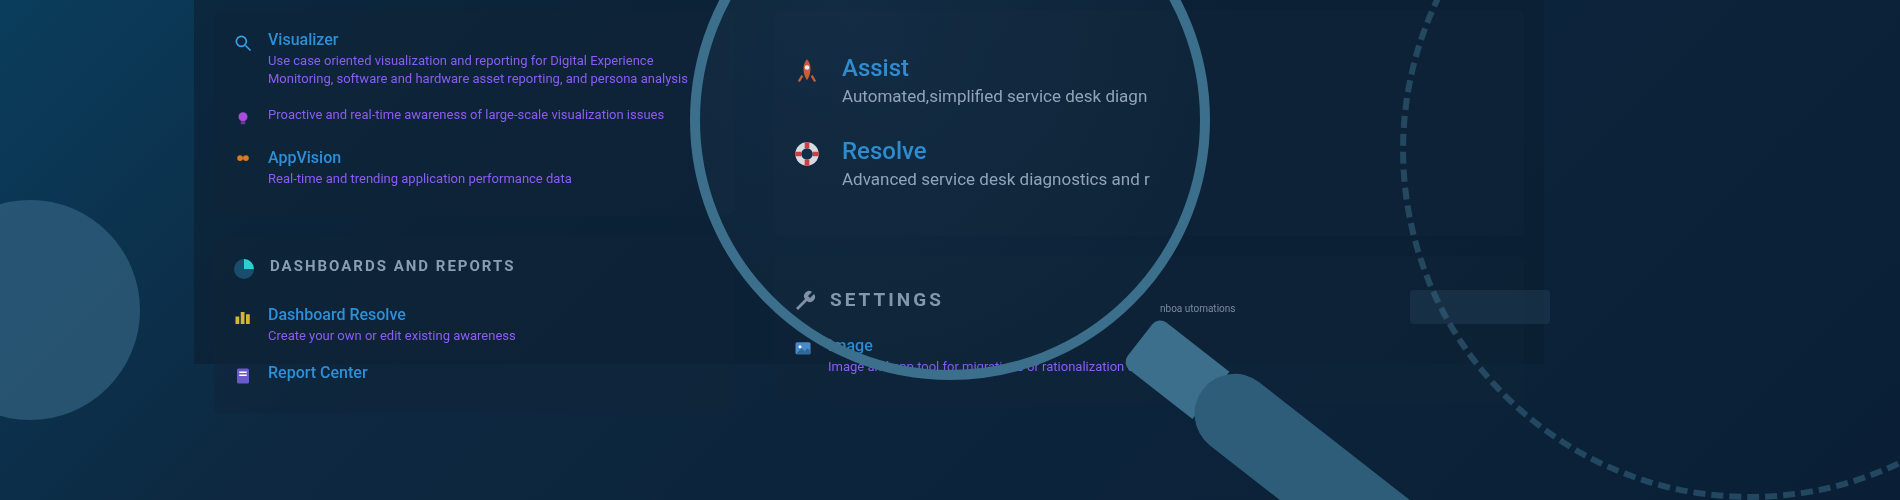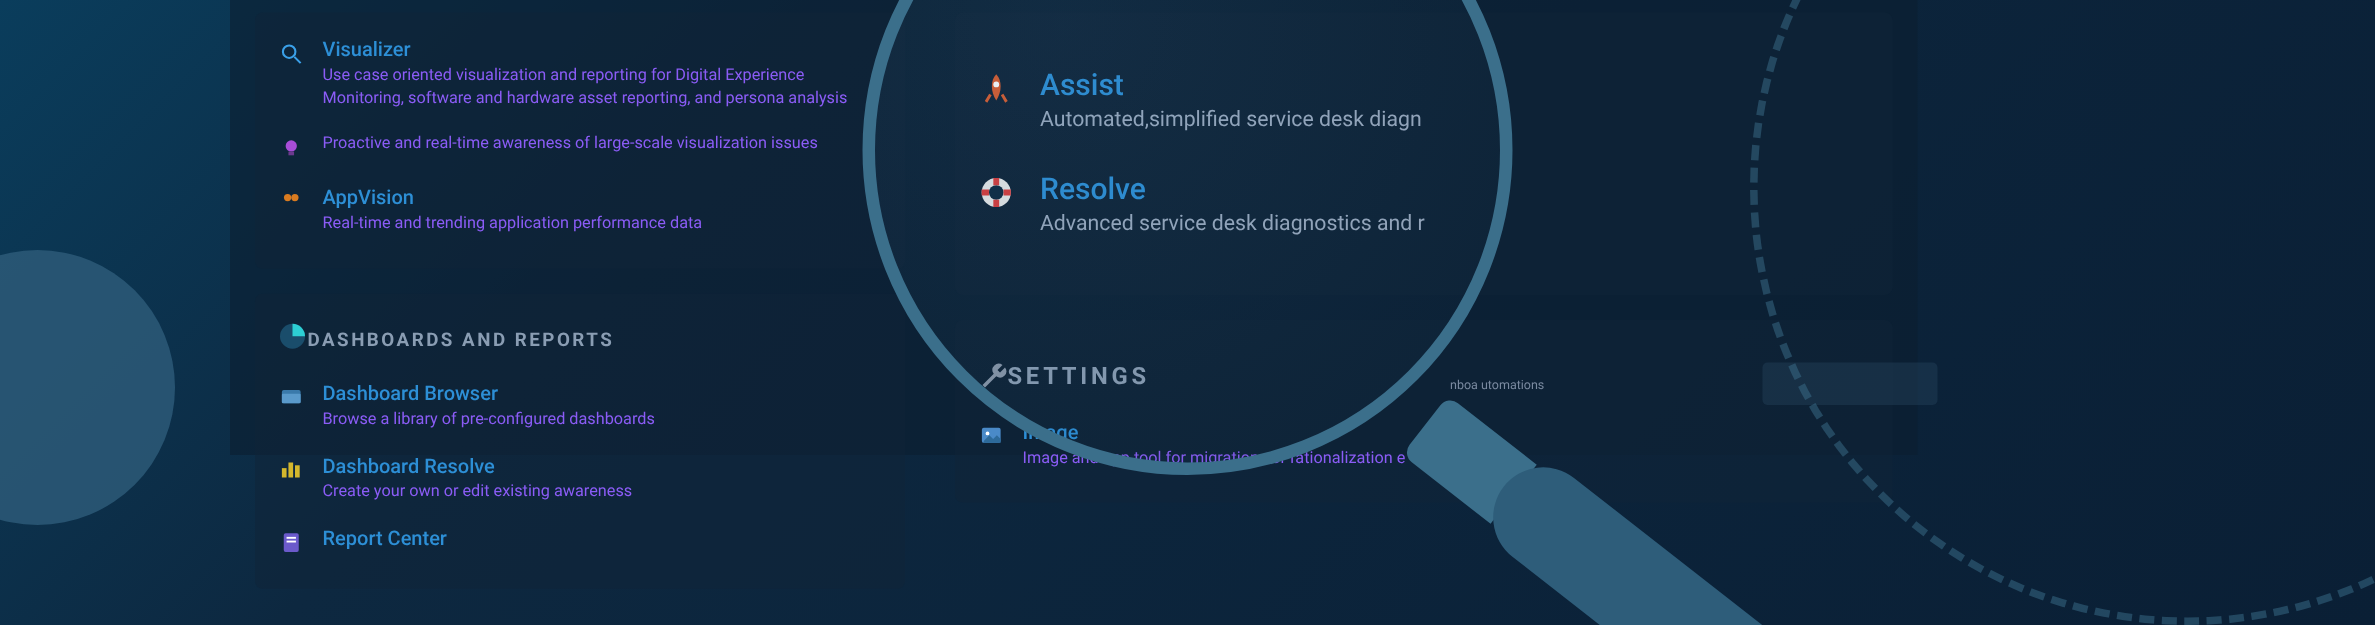--- a/index.html
+++ b/index.html
@@ -16,38 +16,39 @@
       left: -80px;
       top: 200px;
       width: 220px;
       height: 220px;
       border-radius: 50%;
       background: #2e5d7a;
       opacity: 0.8;
     }
     .main-panel {
       position: absolute;
-      left: 184px;
+      left: 194px;
       top: 0;
       width: 1350px;
       height: 364px;
       background: rgba(12, 30, 48, 0.6);
       display: flex;
     }
     .left-col { width: 560px; padding: 10px 20px; }
     .right-col { flex: 1; padding: 10px 20px; }
     .card {
       background: rgba(15, 35, 55, 0.5);
       border-radius: 6px;
       margin-bottom: 20px;
       padding: 14px 18px;
     }
     .section-header {
       display: flex;
-      align-items: flex-end;
+      align-items: flex-start;
+      gap: 14px;
       padding: 8px 0 18px 0;
     }
     .section-title {
       color: #8a9db3;
       font-size: 15px;
       font-weight: 700;
       letter-spacing: 2px;
       text-transform: uppercase;
     }
     .item {
@@ -208,32 +209,20 @@
           <svg viewBox="0 0 24 24" width="24" height="24">
               <circle cx="12" cy="12" r="10" fill="#1a4d6b"></circle>
               <path d="M12 2 A10 10 0 0 1 22 12 L12 12 Z" fill="#2dcfd4"></path>
             </svg>
         </div>
         <div class="section-title">DASHBOARDS AND REPORTS</div>
       </div>
       <div class="item">
         <div class="item-icon">
           <svg viewBox="0 0 24 24" width="20" height="18">
-              <rect x="2" y="4" width="20" height="14" rx="2" fill="#3a7aab"></rect>
-              <rect x="2" y="8" width="20" height="10" rx="1" fill="#5a9acb"></rect>
-            </svg>
-        </div>
-        <div class="item-body">
-          <div class="item-title">Dashboard Browser</div>
-          <div class="item-desc">Browse a library of pre-configured dashboards</div>
-        </div>
-      </div>
-      <div class="item">
-        <div class="item-icon">
-          <svg viewBox="0 0 24 24" width="20" height="18">
               <rect x="2" y="10" width="5" height="10" fill="#d4b82d"></rect>
               <rect x="9" y="4" width="5" height="16" fill="#d4b82d"></rect>
               <rect x="16" y="7" width="5" height="13" fill="#d4b82d"></rect>
             </svg>
         </div>
         <div class="item-body">
           <div class="item-title">Dashboard Resolve</div>
           <div class="item-desc">Create your own or edit existing awareness</div>
         </div>
       </div>

